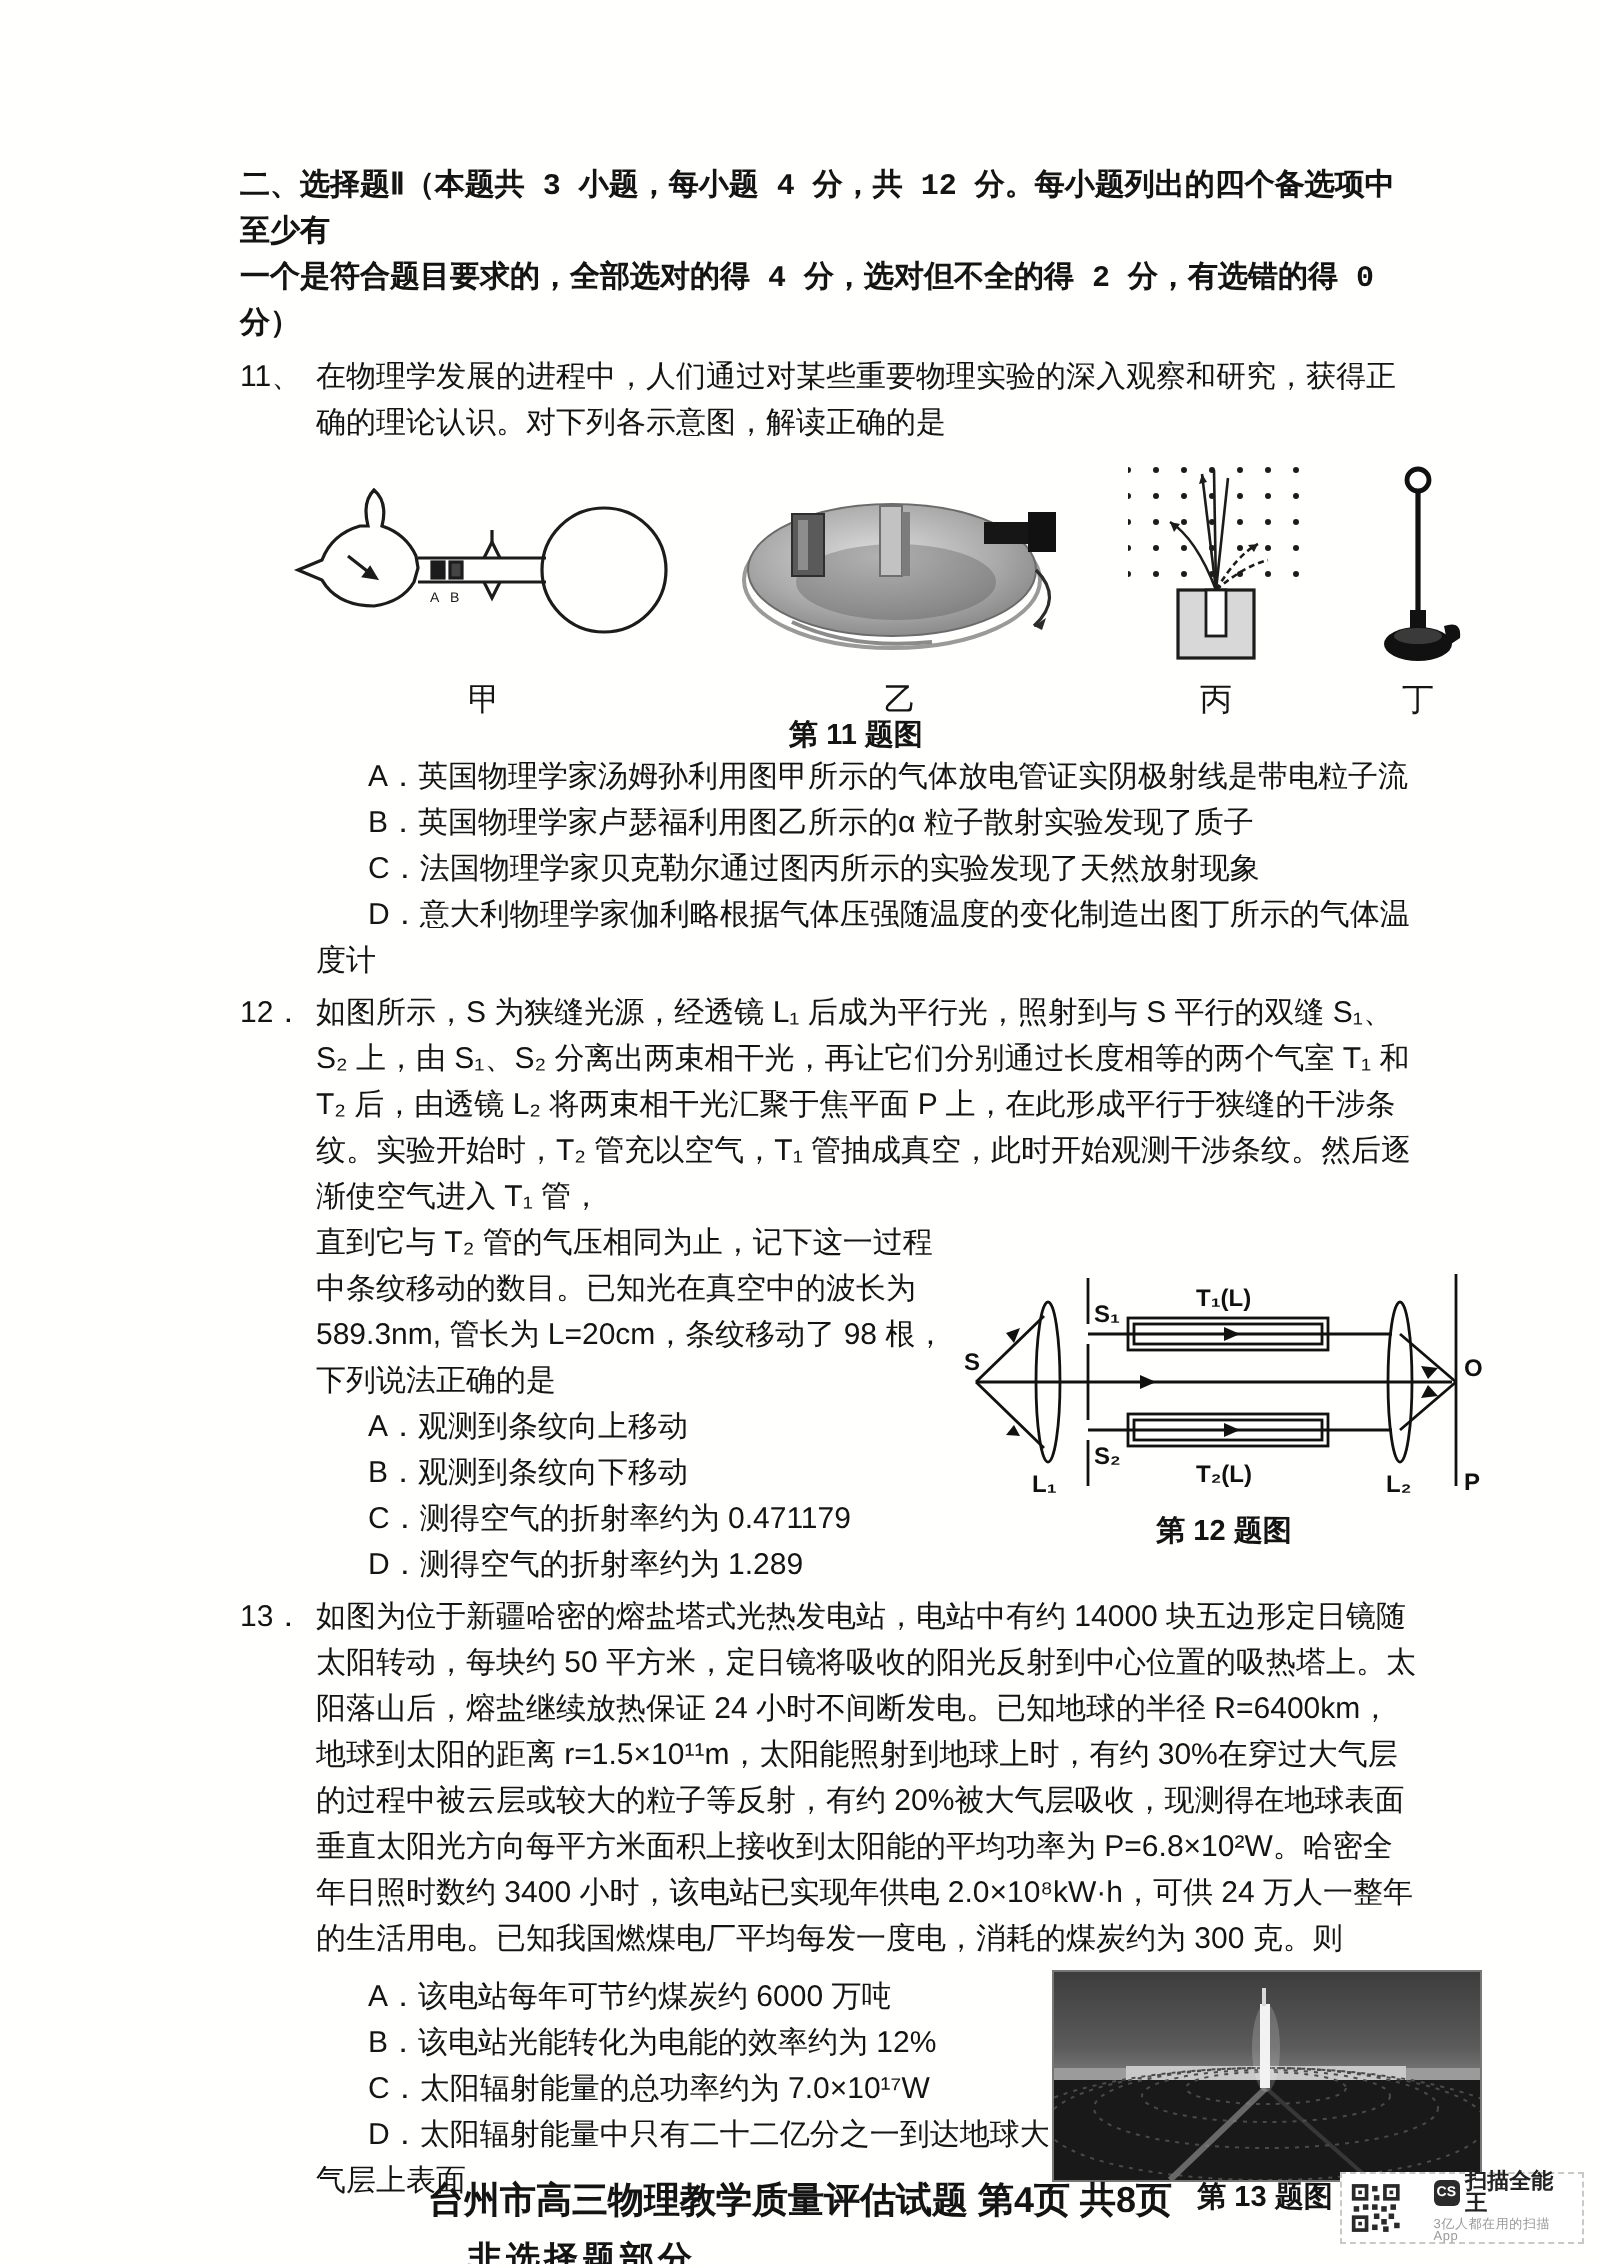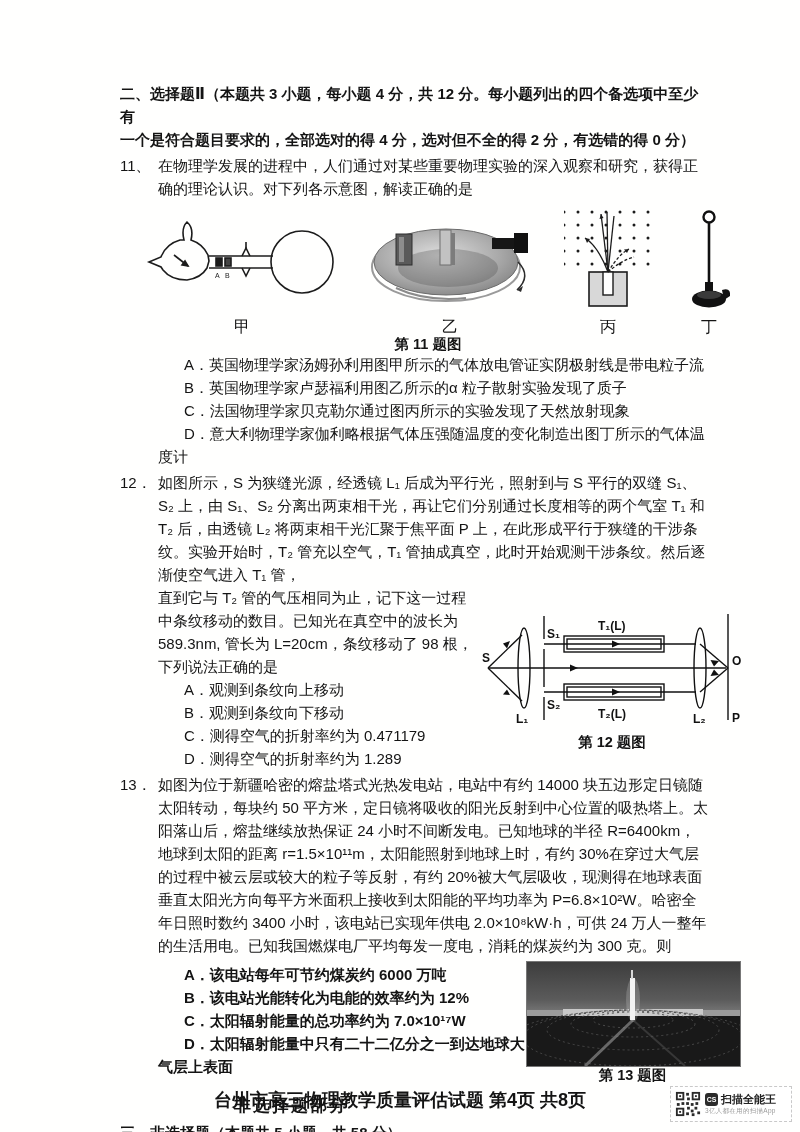--- a/index.html
+++ b/index.html
@@ -4,42 +4,42 @@
 <style>
   html,body{margin:0;padding:0;}
   body{
     width:800px;height:1132px;background:#f7f7f6;
     font-family:"Liberation Sans","DejaVu Sans",sans-serif;
     color:#141414;
   }
   .page{position:relative;width:800px;height:1132px;background:#fffffe;overflow:hidden;}
   .content{position:absolute;left:0;top:0;width:800px;padding:82px 90px 0 120px;box-sizing:border-box;
     font-size:15px;line-height:23px;}
-  .sec-header{font-weight:700;}
+  .sec-header{font-weight:700;font-family:Liberation Mono, monospace;}
   .question{position:relative;padding-left:38px;margin-top:3px;}
   .qnum{position:absolute;left:0;top:0;width:36px;}
   .opt{text-indent:26px;}
   
   .fig-row{display:flex;align-items:flex-end;justify-content:flex-start;gap:26px;margin:8px 0 0 -14px;}
   .figbox{text-align:center;}
   .figlabel{font-size:16px;line-height:18px;margin-top:2px;}
   .caption{text-align:center;font-size:14.5px;line-height:17px;font-weight:600;}
   .q11-cap{width:560px;margin-left:-10px;}
   
   .cols{display:flex;align-items:center;}
   .q12-left{width:322px;flex:none;}
   .q12-right{flex:none;width:264px;margin-left:0px;padding-top:2px;}
-  .q13-left{width:368px;flex:none;font-weight:bold;}
+  .q13-left{width:368px;flex:none;}
   .q13-right{flex:none;width:218px;padding-top:4px;}
   .photo-frame{width:213px;height:104px;border:1px solid #777;background:#222;}
   .ns-title{font-size:17px;font-weight:700;letter-spacing:2px;margin:10px 0 4px 114px;}
   .footer{position:absolute;left:0;top:1088px;width:100%;text-align:center;font-weight:700;font-size:18px;}
   
   .wm{position:absolute;right:8px;bottom:10px;width:122px;height:36px;background:#fff;
-      border:1px dashed #c9c9c9;display:flex;align-items:center;padding:2px 4px;box-sizing:border-box;gap:4px;}
+      border:1px dashed #c9c9c9;display:flex;align-items:center;padding:2px 4px;box-sizing:border-box;gap:16px;}
   .wm-col{display:flex;flex-direction:column;line-height:1;}
   .wm-row{display:flex;align-items:center;gap:3px;}
   .cs-badge{width:13px;height:13px;background:#2b2b2b;border-radius:3px;color:#fff;font-size:7px;
       font-weight:700;display:flex;align-items:center;justify-content:center;}
   .wm-title{font-size:11px;font-weight:700;color:#222;}
   .wm-sub{font-size:6.5px;color:#9a9a9a;margin-top:2px;letter-spacing:.3px;}
   svg text{font-family:"Liberation Sans","DejaVu Sans",sans-serif;}
 </style>
 </head>
 <body>

